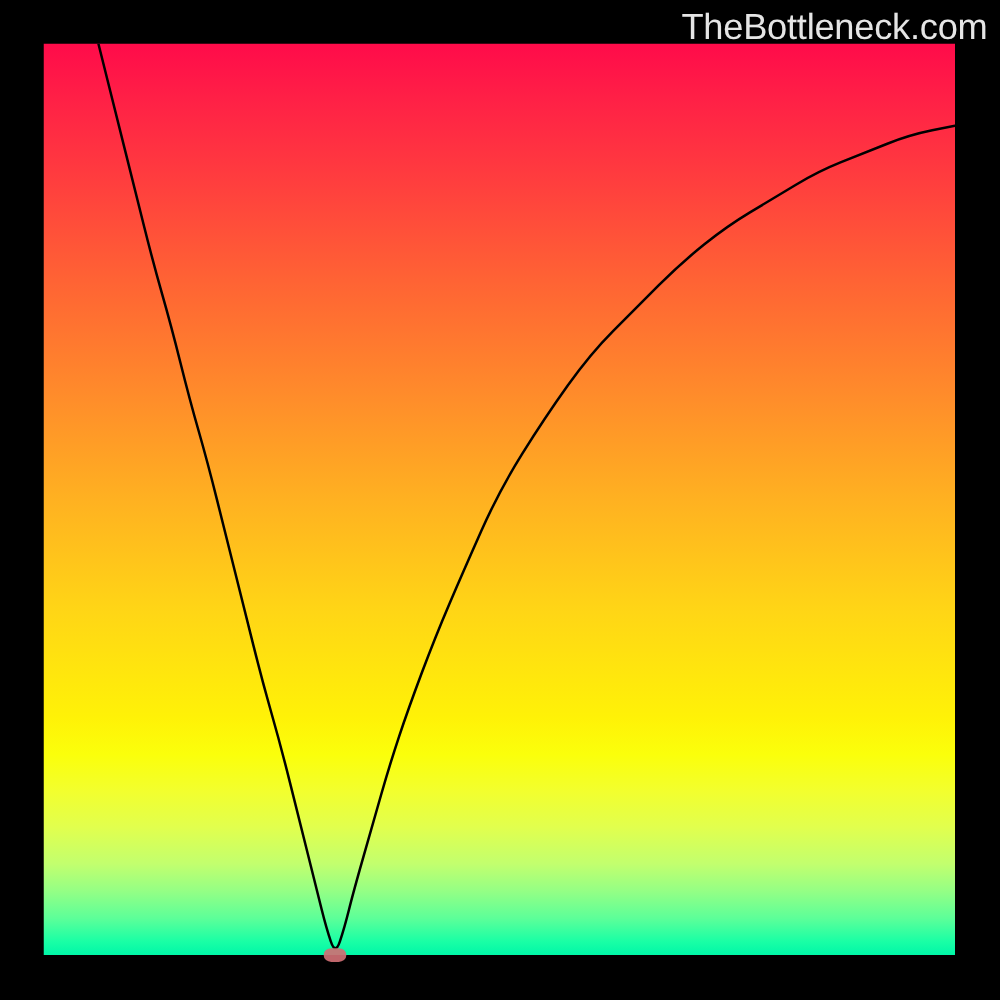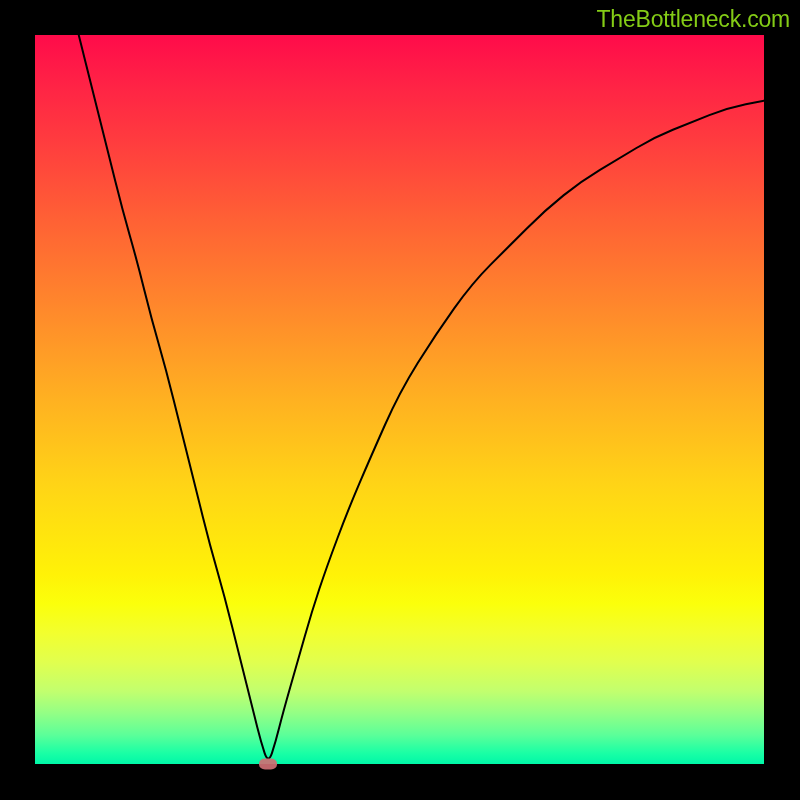--- a/index.html
+++ b/index.html
@@ -66,22 +66,22 @@
     border-radius: 6px / 5px;
     background: #cf6f74;
     transform: translate(-50%, -50%);
     pointer-events: none;
     opacity: 0.92;
   }
   .watermark {
     position: absolute;
     top: 6px;
     right: 10px;
-    color: #84cc16;
-    font-size: 23px;
+    color: #e5e5e5;
+    font-size: 29px;
     letter-spacing: -0.2px;
     font-weight: 400;
   }
 </style>
 </head>
 <body>
 
 <div class="frame">
   <div class="plot-area"></div>
 

